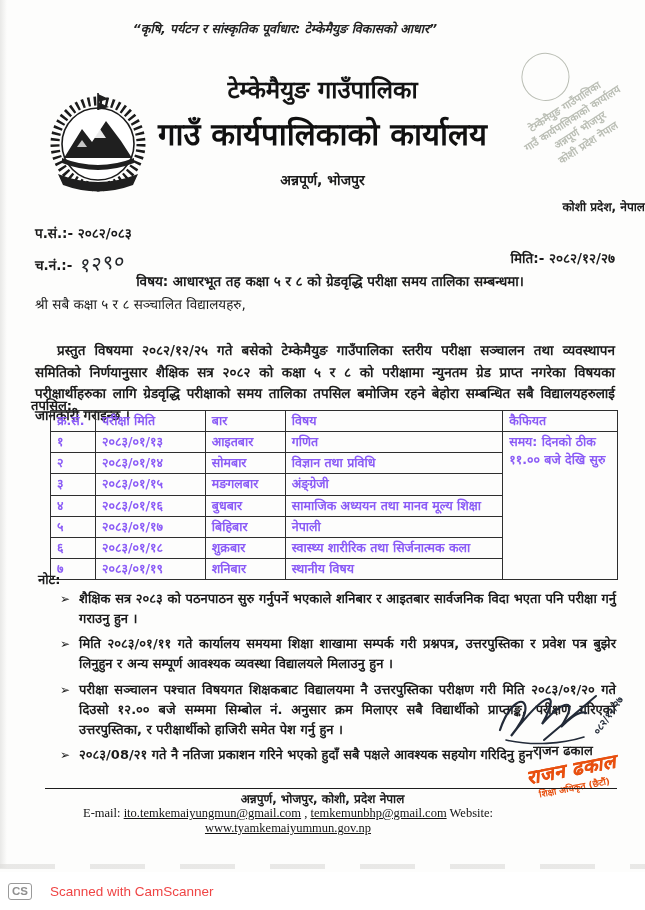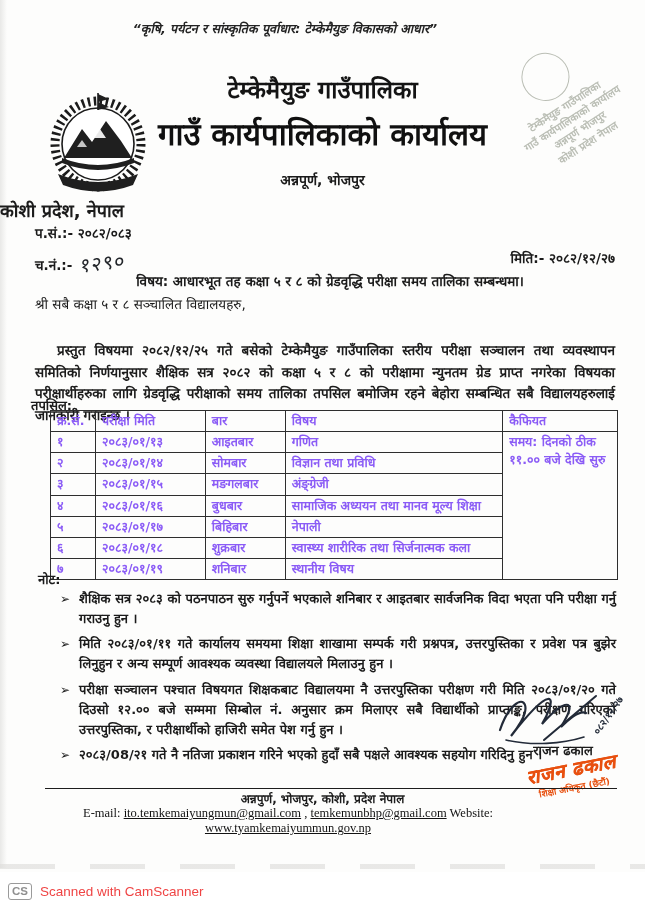--- a/index.html
+++ b/index.html
@@ -10,21 +10,21 @@
   .abs{position:absolute;}
   
   .edge-left{left:0;top:0;width:7px;height:868px;background:linear-gradient(to right,#d8d8d6,rgba(255,255,255,0));opacity:.55;}
   .edge-bottom{left:0;top:864px;width:645px;height:5px;
     background:repeating-linear-gradient(90deg,#dedddb 0 55px,rgba(255,255,255,0) 55px 90px);opacity:.65;}
   
   .slogan{top:20px;left:0;width:570px;text-align:center;font-size:12.5px;font-weight:700;font-style:italic;color:#242424;}
   .muni-name{top:72px;left:0;width:645px;text-align:center;font-size:24px;font-weight:700;color:#141414;}
   .office-name{top:112px;left:0;width:645px;text-align:center;font-size:31px;font-weight:700;color:#101010;}
   .office-loc{top:170px;left:0;width:645px;text-align:center;font-size:14px;font-weight:700;}
-  .office-region{top:198px;left:0;width:645px;text-align:left;font-size:18px;font-weight:700;}
+  .office-region{top:198px;left:0;width:645px;text-align:right;font-size:12px;font-weight:700;}
   .logo{left:42px;top:92px;width:112px;height:104px;}
   
   .watermark{left:462px;top:48px;width:200px;transform:rotate(-33deg);transform-origin:50% 50%;
     color:#79806f;opacity:.5;text-align:center;font-weight:600;}
   .watermark .wm-circle{width:46px;height:46px;border:1.5px solid #79806f;border-radius:50%;margin:0 auto 4px auto;
     display:flex;align-items:center;justify-content:center;font-size:8px;}
   .watermark .wm-line{font-size:10.5px;line-height:1.35;white-space:nowrap;}
   
   .ref-line{left:35px;top:224px;font-size:13.5px;font-weight:700;}
   .dispatch-line{left:35px;top:249px;font-size:13.5px;font-weight:700;}
@@ -60,21 +60,21 @@
   .stamp .stamp-name{font-size:19px;font-weight:800;font-style:italic;letter-spacing:.5px;
     text-shadow:.4px 0 0 currentColor;white-space:nowrap;}
   .stamp .stamp-title{font-size:9px;font-weight:700;margin-top:-1px;white-space:nowrap;}
   
   .footer-rule{left:45px;top:788px;width:572px;border-top:1.6px solid #1d1d1d;}
   .footer-address{top:790px;left:0;width:645px;text-align:center;font-size:12px;font-weight:700;}
   .footer-contact{top:806px;left:0;width:576px;text-align:center;font-size:12.5px;font-weight:400;
     font-family:"Liberation Serif",serif;color:#121212;}
   .footer-contact .lnk{text-decoration:underline;}
   
-  .cs-bar{left:0;top:872px;width:645px;height:38px;background:#ffffff;display:flex;align-items:center;padding-left:8px;box-sizing:border-box;gap:8px;}
+  .cs-bar{left:0;top:872px;width:645px;height:38px;background:#ffffff;display:flex;align-items:center;padding-left:8px;box-sizing:border-box;gap:18px;}
   .cs-badge{border:1.6px solid #9a9a9a;border-radius:3px;color:#8f8f8f;
     font-family:"Liberation Sans",sans-serif;font-weight:700;font-size:11.5px;padding:0 3px;line-height:15px;}
   .cs-text{color:#ef4444;font-family:"Liberation Sans",sans-serif;font-size:13.5px;}
 </style>
 </head>
 <body>
 
 <div class="page">
 
   <div class="abs edge-left"></div>

